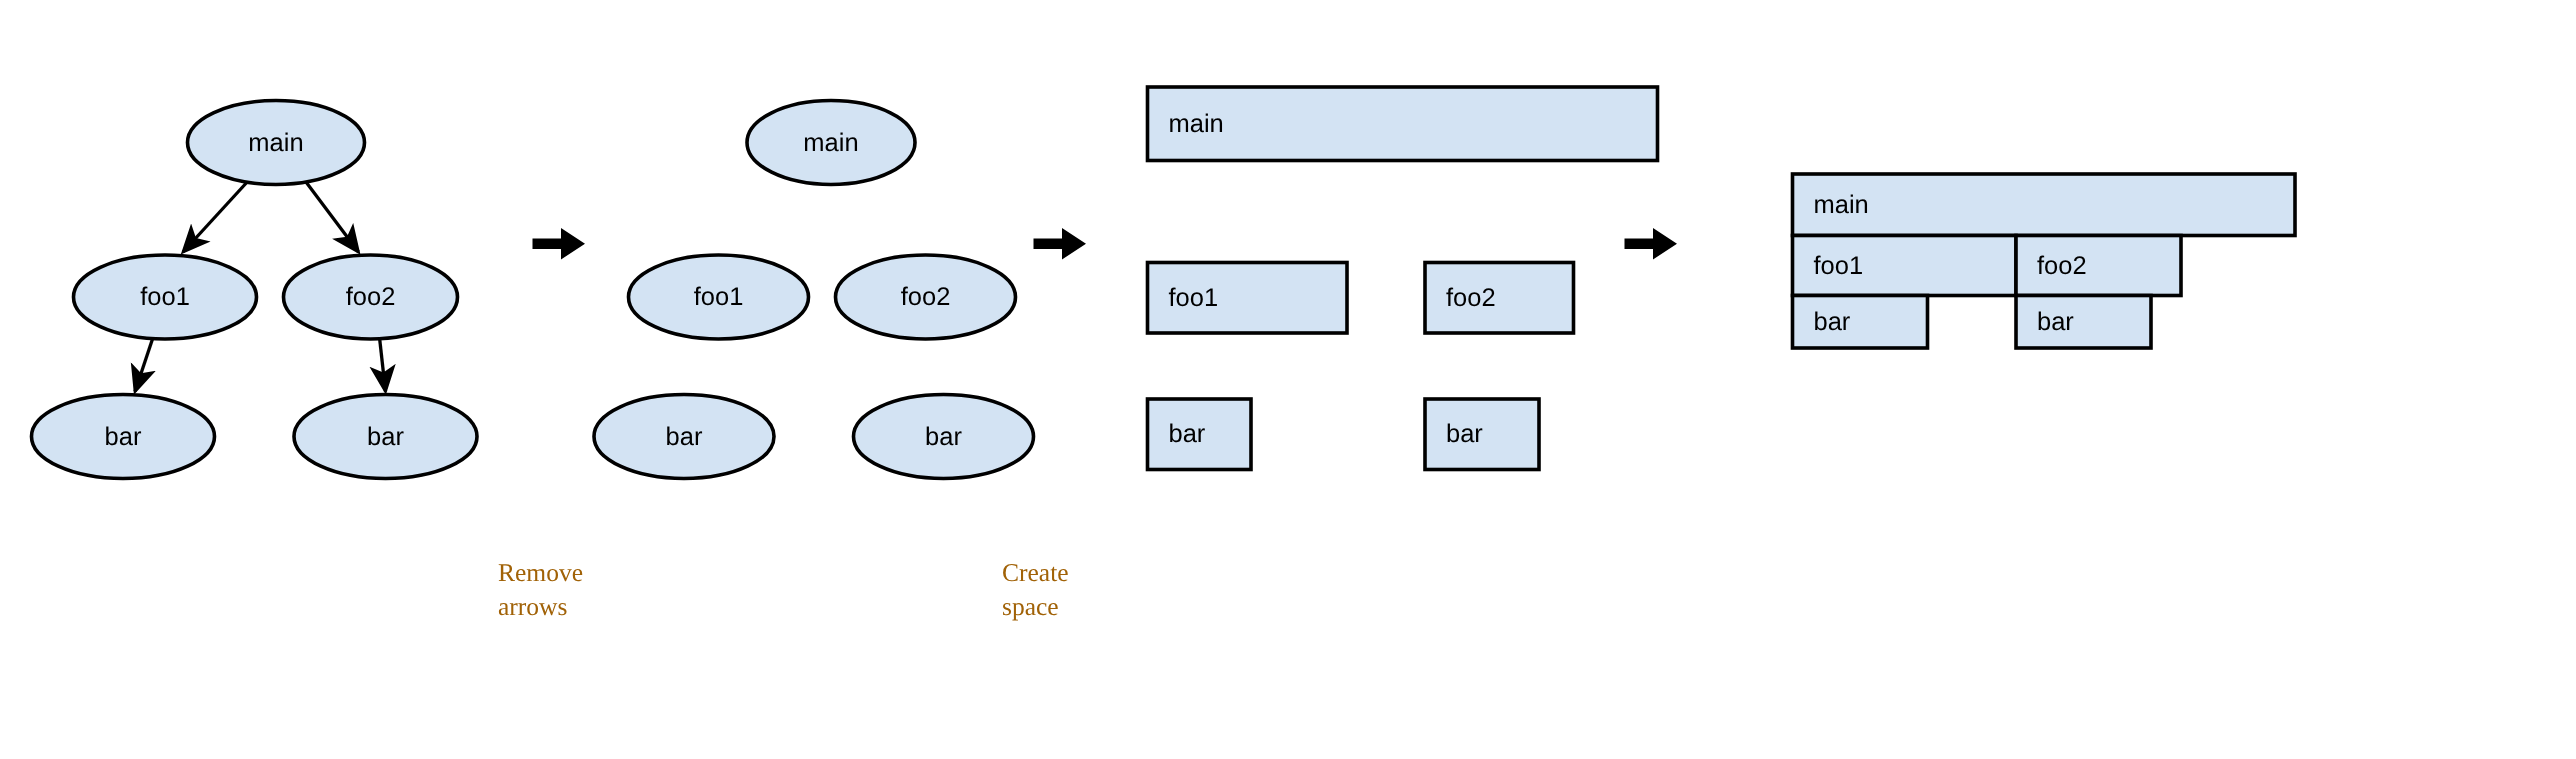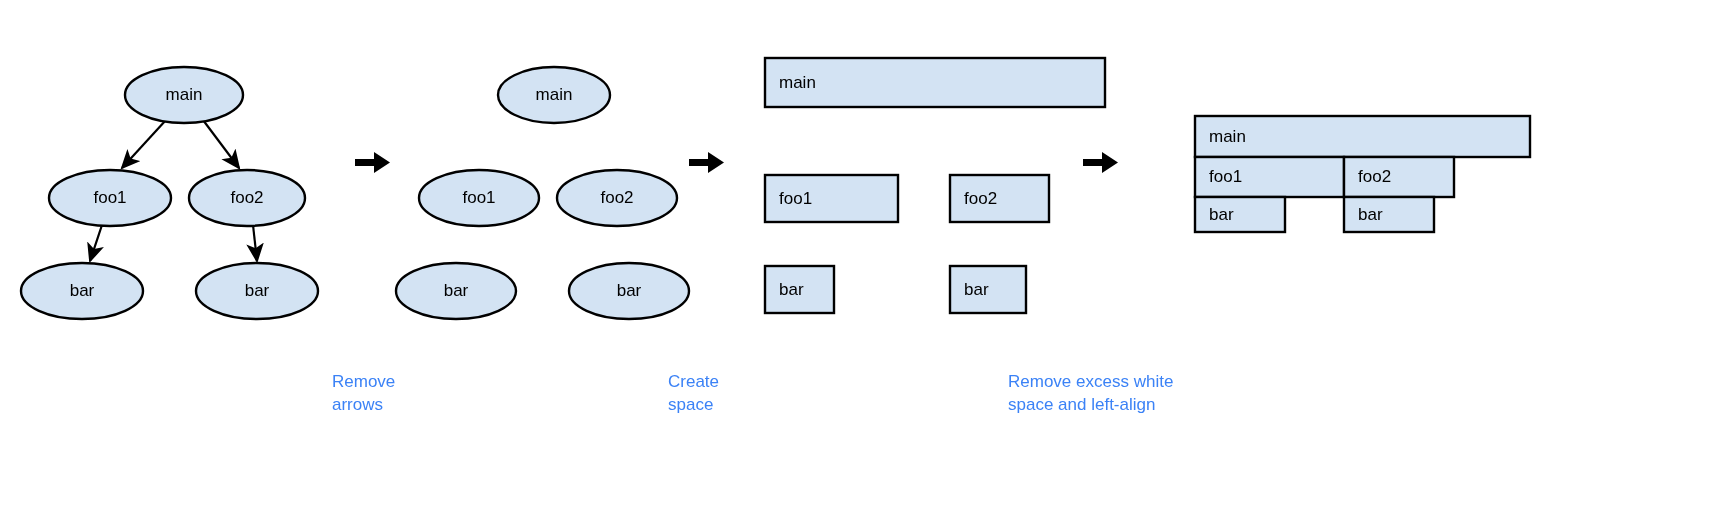--- a/index.html
+++ b/index.html
@@ -58,24 +58,24 @@
   text.node-label.centered {
     text-anchor: middle;
     dominant-baseline: middle;
   }
   text.node-label.lefted {
     text-anchor: start;
     dominant-baseline: middle;
   }
   .caption {
     position: absolute;
-    font-family: Liberation Sans, sans-serif;
+    font-family: Liberation Serif, serif;
     font-size: 17px;
     line-height: 23px;
-    color: #3b82f6;
+    color: #a16207;
     white-space: pre-line;
   }
 </style>
 </head>
 <body>
 
 <div id="canvas">
 
   <svg class="layer" viewBox="0 0 1717 506">
     <defs>
@@ -179,16 +179,14 @@
         <polygon points="355,159 374,159 374,152 390,162.5 374,173 374,166 355,166" class="big-arrow"></polygon>
         <polygon points="689,159 708,159 708,152 724,162.5 708,173 708,166 689,166" class="big-arrow"></polygon>
         <polygon points="1083,159 1102,159 1102,152 1118,162.5 1102,173 1102,166 1083,166" class="big-arrow"></polygon>
       </g>
   </svg>
 
   <div class="caption" style="left:332px; top:370px;">Remove
 arrows</div>
   <div class="caption" style="left:668px; top:370px;">Create
 space</div>
-  <div class="caption" style="left:1008px; top:370px;">Remove excess white
-space and left-align</div>
 
 </div>
 
 </body></html>

